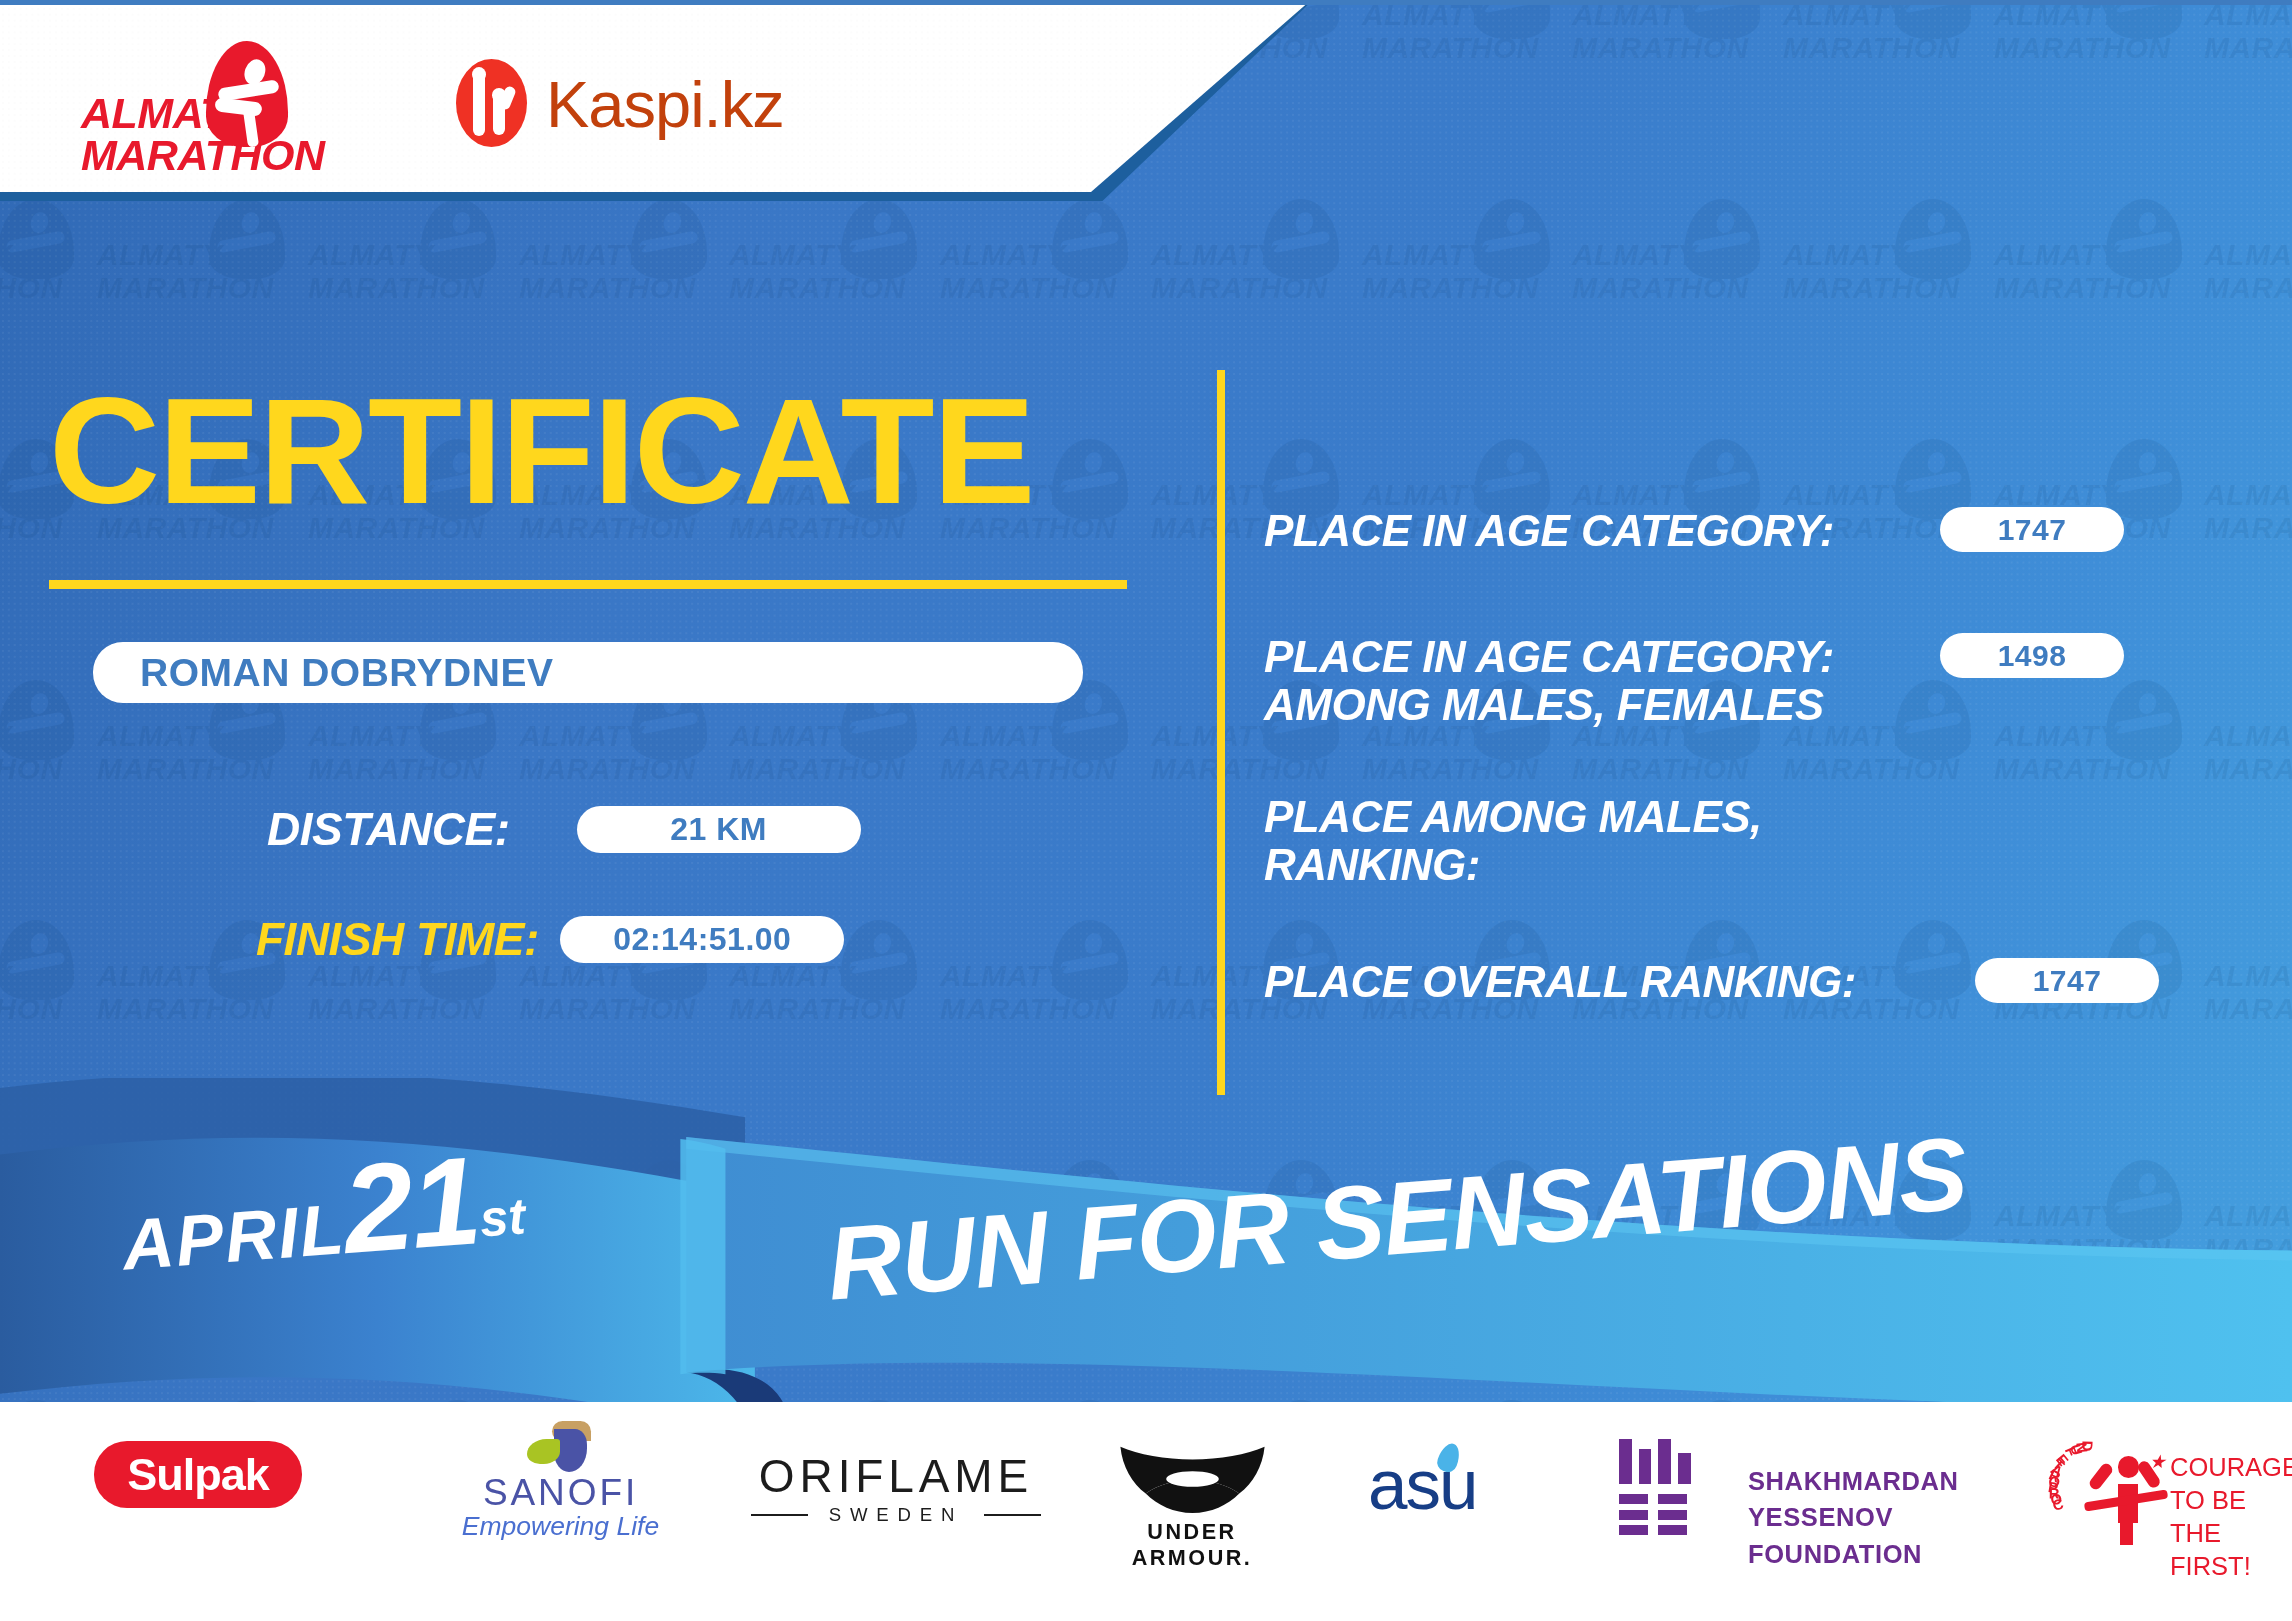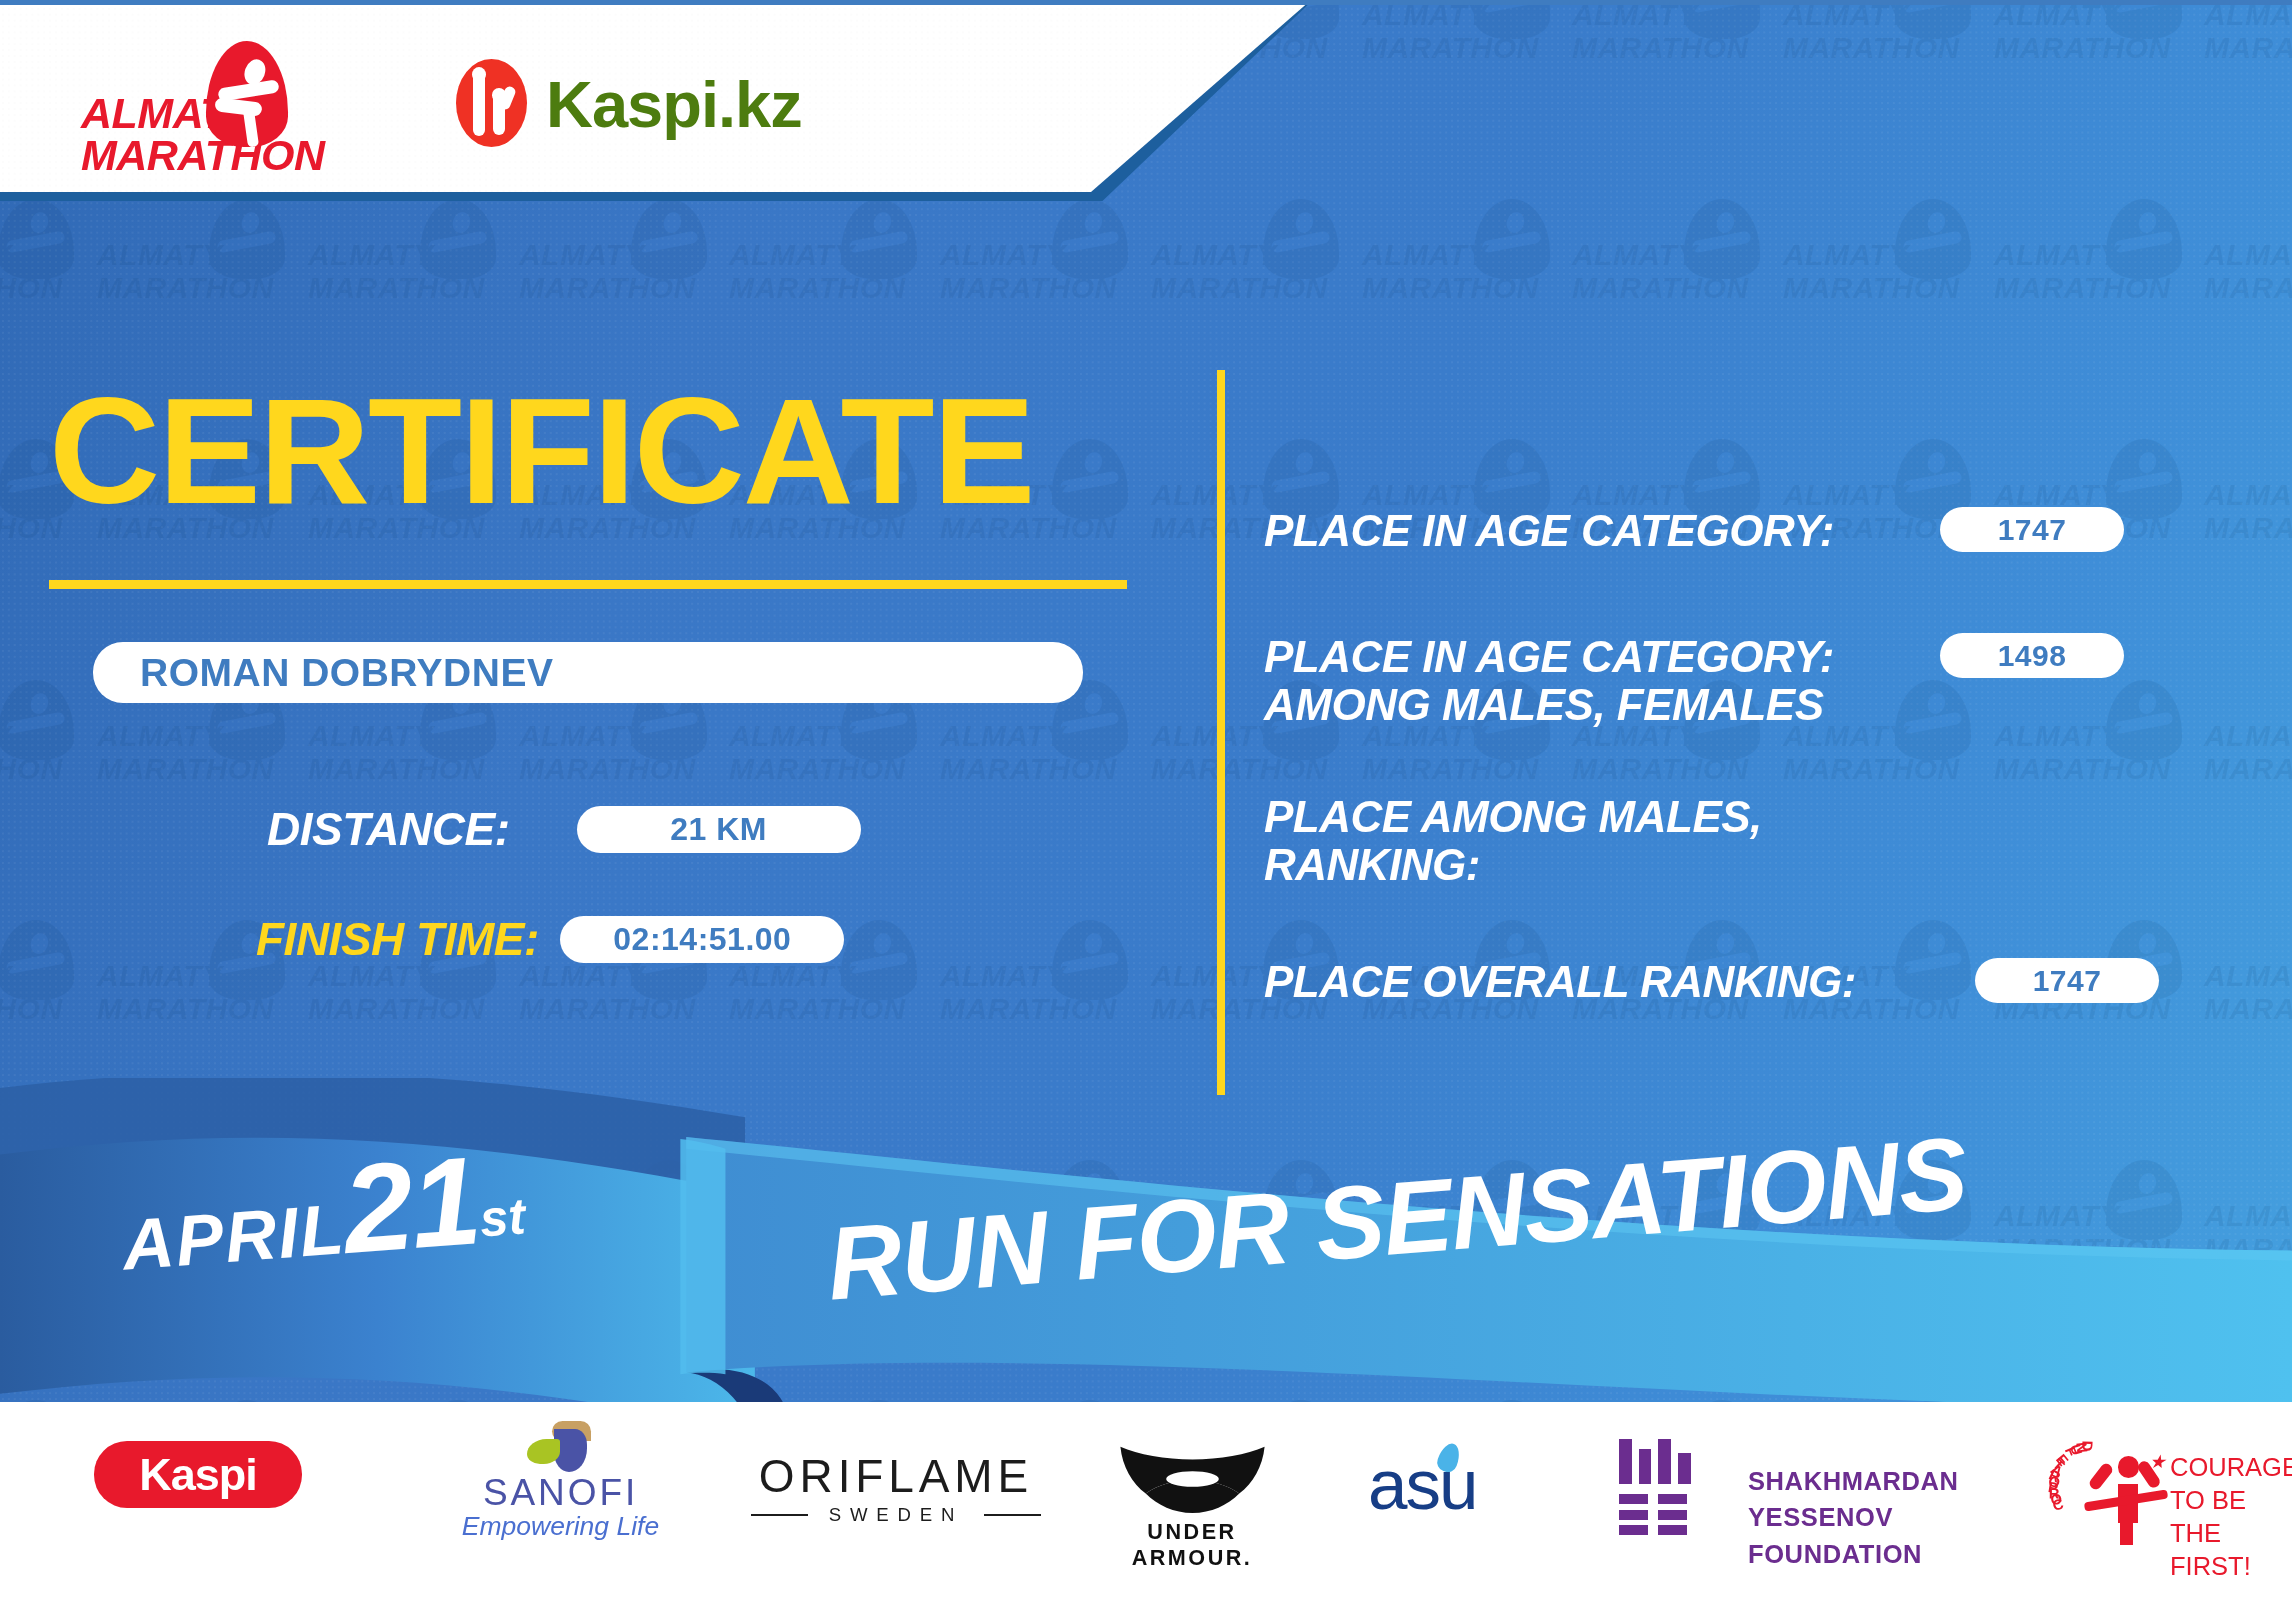--- a/index.html
+++ b/index.html
@@ -129,21 +129,21 @@
   .kaspi-mark .smh{
     position:absolute; left:36px; top:29px; width:13.7px; height:13.7px;
     background:#ffffff; border-radius:50%;
   }
   .kaspi-mark .sarm{
     position:absolute; left:46px; top:27.4px; width:10.8px; height:23.5px;
     background:#ffffff; border-radius:5.9px; transform:rotate(22deg);
   }
   .kaspi-text{
     position:absolute; left:90px; top:7.8px;
-    font-size:65px; font-weight:bold; color:#4d7c0f;
+    font-size:65px; font-weight:normal; color:#c2410c;
     letter-spacing:-1px;
   }
 
   
   .cert-title{
     position:absolute; left:49px; top:375px;
     font-size:151px; font-weight:bold; color:#ffd71d;
     letter-spacing:-2px; line-height:1;
     font-family:"Liberation Sans", sans-serif;
     transform:scaleX(1.02); transform-origin:left center;
@@ -863,21 +863,21 @@
 
   <div class="ribbon-text-date">
     <span class="m">APRIL</span><span class="d">21</span><span class="sup">st</span>
   </div>
 
   <div class="ribbon-text-slogan">RUN FOR SENSATIONS</div>
 
   <div class="sponsors"></div>
 
   <div id="sp-sulpak">
-    <span>Kaspi</span>
+    <span>Sulpak</span>
   </div>
 
   <div id="sp-sanofi">
     <div class="mark">
       <i class="m1"></i>
       <i class="m2"></i>
       <i class="m3"></i>
     </div>
     <div class="nm">SANOFI</div>
     <div class="tg">Empowering Life</div>

